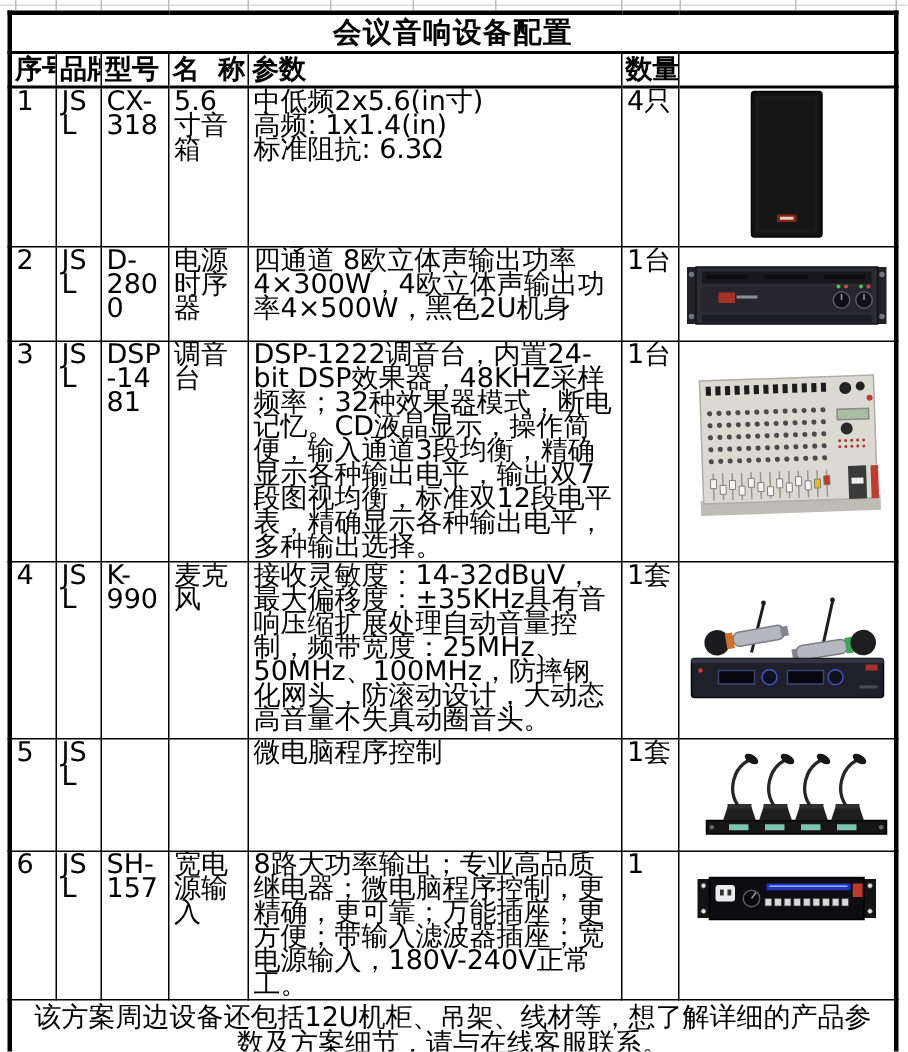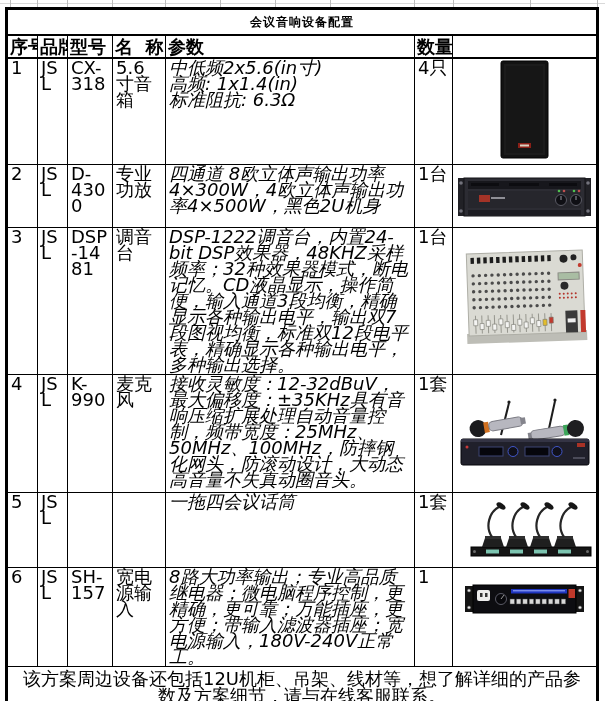--- a/index.html
+++ b/index.html
@@ -27,28 +27,28 @@
     text-align:left;
     padding:1px 3px;
     font-size:18px;
     line-height:16px;
     overflow:hidden;
     font-weight:normal;
     word-wrap:break-word;
   }
   tr.title-row td {
     height:24px; text-align:center; vertical-align:middle;
-    font-size:12px; font-weight:bold; letter-spacing:1px;
+    font-size:19px; font-weight:bold; letter-spacing:1px;
     border-bottom:2px solid #000; padding:0;
   }
   tr.hdr-row th {
     height:19px; font-weight:bold; vertical-align:middle;
     border-bottom:2px solid #000; white-space:pre; padding:1px 2px;
   }
-  .params { white-space:pre-wrap;font-style:italic; }
+  .params { white-space:pre-wrap; }
   .imgcell { text-align:center; vertical-align:middle; padding:0; }
   .imgcell svg { display:block; margin:0 auto; }
   tr.r1 td { height:103px; }
   tr.r2 td { height:60px; }
   tr.r3 td { height:141px; }
   tr.r4 td { height:115px; }
   tr.r5 td { height:72px; }
   tr.r6 td { height:96px; }
   tr.footer-row td {
     height:38px; text-align:center; vertical-align:middle;
@@ -115,22 +115,22 @@
           <rect x="53" y="7" width="37" height="87" fill="#161616"></rect>
           <rect x="65" y="84" width="13" height="5" fill="#8a2018"></rect>
           <rect x="67" y="85.5" width="9" height="2" fill="#d8d2c2"></rect>
         </svg>
       </td>
     </tr>
 
     <tr class="r2">
       <td>2</td>
       <td>JSL</td>
-      <td>D-4300</td>
-      <td>专业功放</td>
+      <td>D-2800</td>
+      <td>电源时序器</td>
       <td class="params">四通道 8欧立体声输出功率4×300W，4欧立体声输出功率4×500W，黑色2U机身</td>
       <td>1台</td>
       <td class="imgcell">
         <svg width="143" height="58" viewBox="0 0 143 58">
           <rect x="5" y="11" width="6" height="38" fill="#212126"></rect>
           <rect x="132" y="11" width="6" height="38" fill="#212126"></rect>
           <circle cx="8" cy="16" r="1.8" fill="#73737c"></circle>
               <circle cx="8" cy="44" r="1.8" fill="#73737c"></circle>
           <circle cx="135" cy="16" r="1.8" fill="#73737c"></circle>
               <circle cx="135" cy="44" r="1.8" fill="#73737c"></circle>
@@ -302,21 +302,21 @@
           </g>
         </svg>
       </td>
     </tr>
 
     <tr class="r4">
       <td>4</td>
       <td>JSL</td>
       <td>K-990</td>
       <td>麦克风</td>
-      <td class="params">接收灵敏度：12-32dBuV，最大偏移度：±35KHz具有音响压缩扩展处理自动音量控制，频带宽度：25MHz、50MHz、100MHz，防摔钢化网头，防滚动设计，大动态高音量不失真动圈音头。</td>
+      <td class="params">接收灵敏度：14-32dBuV，最大偏移度：±35KHz具有音响压缩扩展处理自动音量控制，频带宽度：25MHz、50MHz、100MHz，防摔钢化网头，防滚动设计，大动态高音量不失真动圈音头。</td>
       <td>1套</td>
       <td class="imgcell">
         <svg width="143" height="113" viewBox="0 0 143 113">
           <line x1="48" y1="58" x2="56" y2="26" stroke="#1d1d1d" stroke-width="2"></line>
           <circle cx="56" cy="25" r="1.6" fill="#1d1d1d"></circle>
           <line x1="95" y1="56" x2="102" y2="24" stroke="#1d1d1d" stroke-width="2"></line>
           <circle cx="102" cy="23" r="1.6" fill="#1d1d1d"></circle>
           <g transform="translate(16 46) rotate(-10)">
             <circle cx="8" cy="7" r="8.5" fill="#1c1c1e"></circle>
             <rect x="14" y="2" width="5" height="10.5" fill="#d07020"></rect>
@@ -340,21 +340,21 @@
           <rect x="120" y="80" width="12" height="2" fill="#4a4a58"></rect>
         </svg>
       </td>
     </tr>
 
     <tr class="r5">
       <td>5</td>
       <td>JSL</td>
       <td></td>
       <td></td>
-      <td class="params">一拖四会议话筒</td>
+      <td class="params">微电脑程序控制</td>
       <td>1套</td>
       <td class="imgcell">
         <svg width="143" height="70" viewBox="0 0 143 70">
           <rect x="18" y="52" width="120" height="9" fill="#151515" stroke="#000"></rect>
           <circle cx="21.5" cy="56.5" r="1.5" fill="#6a6a6a"></circle>
               <circle cx="134.5" cy="56.5" r="1.5" fill="#6a6a6a"></circle>
           <rect x="33" y="54.5" width="13" height="4" fill="#7cc4b0"></rect>
           <rect x="57" y="54.5" width="13" height="4" fill="#7cc4b0"></rect>
           <rect x="81" y="54.5" width="13" height="4" fill="#7cc4b0"></rect>
           <rect x="105" y="54.5" width="13" height="4" fill="#7cc4b0"></rect>

